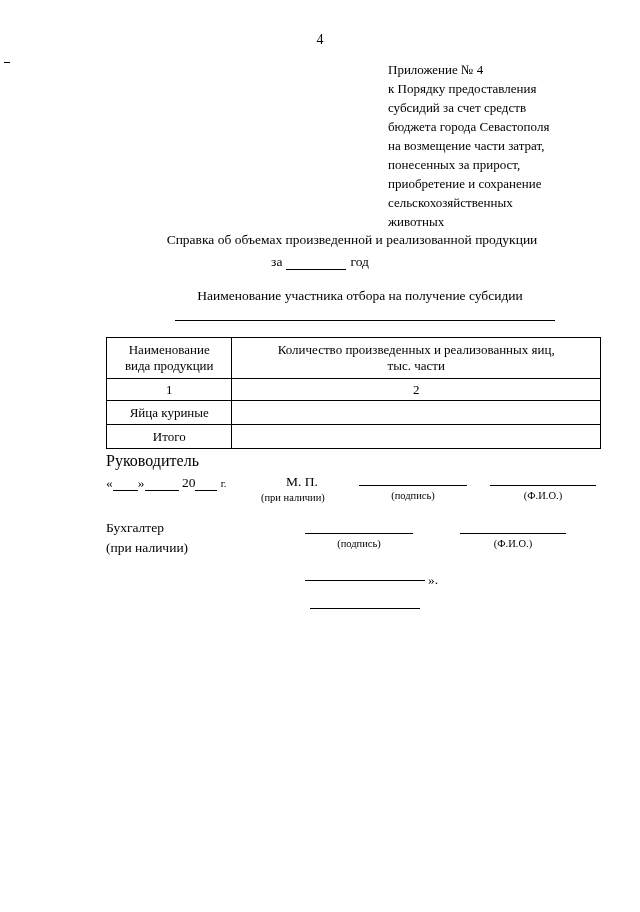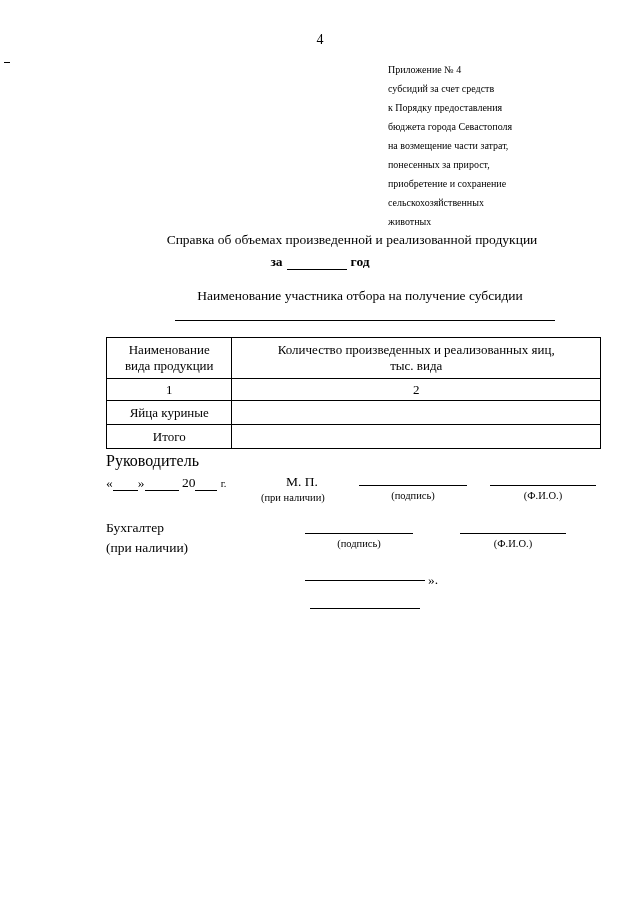--- a/index.html
+++ b/index.html
@@ -34,21 +34,21 @@
     top: 62px;
     width: 6px;
     height: 1px;
     background: #000;
   }
   .header-block {
     position: absolute;
     top: 60px;
     left: 388px;
     width: 230px;
-    font-size: 10px;
+    font-size: 13px;
     line-height: 19px;
   }
   .header-block div {
     white-space: nowrap;
   }
   .title-line1 {
     position: absolute;
     top: 232px;
     left: 0;
     width: 640px;
@@ -56,21 +56,20 @@
     font-size: 13.5px;
     margin-left: 32px;
   }
   .title-line2 {
     position: absolute;
     top: 254px;
     left: 0;
     width: 640px;
     text-align: center;
     font-size: 13.5px;
-    font-weight: bold;
   }
   .title-line2 .blank {
     display: inline-block;
     width: 60px;
     border-bottom: 1px solid #000;
     margin: 0 4px;
     vertical-align: bottom;
     height: 13px;
   }
   .participant-line {
@@ -236,22 +235,22 @@
 <body>
 
 <div class="page">
 
   <div class="page-number">4</div>
 
   <div class="left-tick"></div>
 
   <div class="header-block">
     <div>Приложение № 4</div>
+    <div>к Порядку предоставления</div>
     <div>субсидий за счет средств</div>
-    <div>к Порядку предоставления</div>
     <div>бюджета города Севастополя</div>
     <div>на возмещение части затрат,</div>
     <div>понесенных за прирост,</div>
     <div>приобретение и сохранение</div>
     <div>сельскохозяйственных</div>
     <div>животных</div>
   </div>
 
   <div class="title-line1">Справка об объемах произведенной и реализованной продукции</div>
 
@@ -264,21 +263,21 @@
 
   <table class="main">
     <tbody>
         <tr class="head">
       <td class="c1">
         <span>Наименование</span><br>
         <span>вида продукции</span>
       </td>
       <td class="c2">
         <span>Количество произведенных и реализованных яиц,</span><br>
-        <span>тыс. вида</span>
+        <span>тыс. части</span>
       </td>
     </tr>
     <tr class="num">
       <td class="c1">1</td>
       <td class="c2">2</td>
     </tr>
     <tr class="row">
       <td class="c1">Яйца куриные</td>
       <td class="c2"></td>
     </tr>

